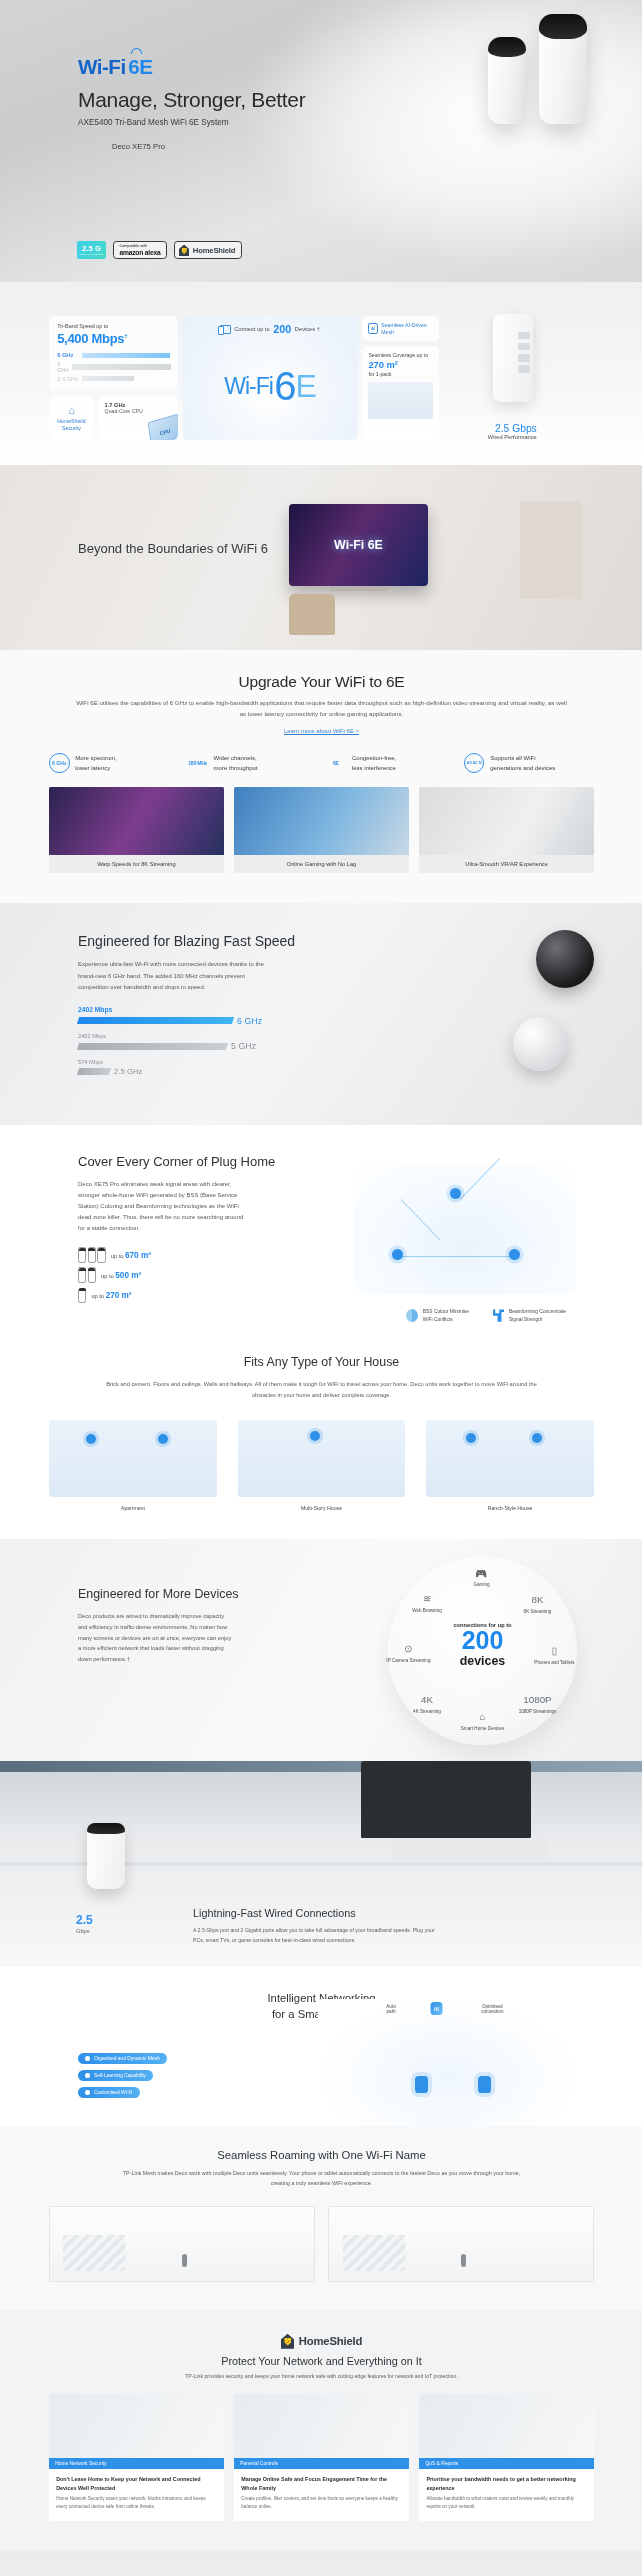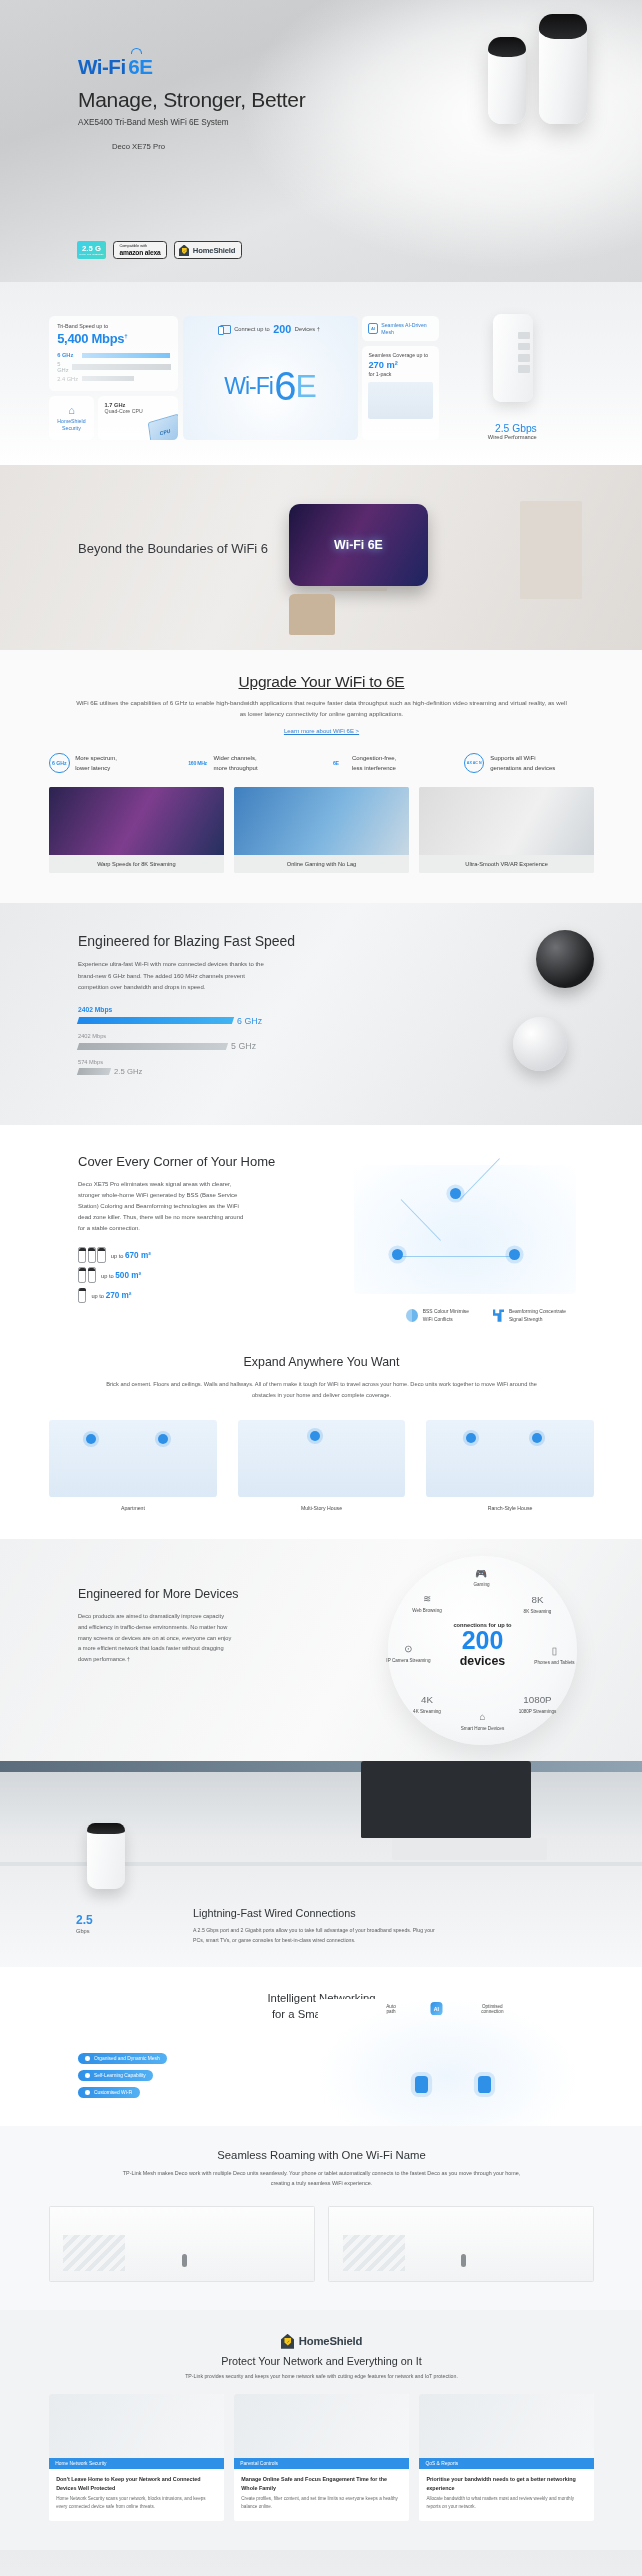--- a/index.html
+++ b/index.html
@@ -7,21 +7,21 @@
     width: 643px;
     font-family: "Liberation Sans", sans-serif;
     background: #fff;
     color: #222;
     -webkit-font-smoothing: antialiased;
   }
   .page { width: 643px; position: relative; }
 
   
   section { position: relative; overflow: hidden; width: 643px; }
-  .sec-title { font-size: 15.5px; font-weight: 400; color: #2b2b2b; letter-spacing: -0.2px; text-decoration: underline; }
+  .sec-title { font-size: 15.5px; font-weight: 400; color: #2b2b2b; letter-spacing: -0.2px; }
   .sec-sub { font-size: 6.2px; color: #5d5d5d; line-height: 1.75; }
   .center { text-align: center; }
 
   
   .hero {
     height: 282px;
     background:
       radial-gradient(ellipse 361px 216px at 78% 40%, #ffffff 0%, rgba(255,255,255,.6) 40%, rgba(255,255,255,0) 72%),
       linear-gradient(160deg,#d2d4d6 0%, #c9cbcd 28%, #e4e5e6 62%, #d7d9da 100%);
   }
@@ -124,21 +124,21 @@
   .spec-d { position:relative; background:none; padding:0; display:flex; flex-direction:column; justify-content:flex-end; align-items:flex-end; }
   .spec-d .unit { position:absolute; top:-2.1px; right:4.1px; width:40px; height:88px; background: linear-gradient(100deg,#ffffff,#eceef0); border-radius:8.2px; box-shadow:0 5.2px 13.4px rgba(0,0,0,.12); }
   .spec-d .ports { position:absolute; top:15.5px; right:7.2px; display:flex; flex-direction:column; gap:3.6px; }
   .spec-d .ports i { display:block; width:11.3px; height:7.7px; background:#d9dcdf; border-radius:1px; }
   .spec-d .g1 { font-size:10.3px; font-weight:400; color:#1e88ec; }
   .spec-d .g2 { font-size:5.7px; color:#4a4a4a; }
 
   
   .beyond { height: 185px; background: linear-gradient(115deg,#e6e3e0 0%,#efedeb 40%,#dedad6 100%); position:relative; }
   .beyond h2 { position:absolute; left:78px; top:75px; font-size:13px; font-weight:400; color:#36393c; line-height:1.35; }
-  .beyond .tv { position:absolute; left:289px; top:39px; width:139px; height:82px; border-radius:11px;
+  .beyond .tv { position:absolute; left:289px; top:39px; width:139px; height:82px; border-radius:4px;
     background: linear-gradient(120deg,#1b1440,#5b2a6e 45%,#1c2460); box-shadow:0 8.2px 15.5px rgba(0,0,0,.25);
     display:flex; align-items:center; justify-content:center; }
   .beyond .tv span { color:#fff; font-size:12.4px; font-weight:700; text-shadow:0 0 8.2px rgba(120,200,255,.85); }
   .beyond .stand { position:absolute; left:330px; top:122px; width:57px; height:4.1px; background:#b9b3ac; border-radius:1px; }
   .beyond .shelf { position:absolute; right:61px; top:36px; width:62px; height:98px; background:#ded8d1; border-radius:1.5px; }
   .beyond .chair { position:absolute; left:289px; top:129px; width:46px; height:41px; background:#c8b49a; border-radius:5.2px 5.2px 2.1px 2.1px; }
 
   
   .upgrade { background:#fafafa; padding: 23px 49px 30px; }
   .upg-copy { max-width: 495px; margin: 0 auto; }
@@ -487,21 +487,21 @@
           </div>
       </div>
     </div>
     <div class="blaz-units">
       <div class="u1"></div>
       <div class="u2"></div>
     </div>
   </section>
 
   <section class="coverage">
-    <h2>Cover Every Corner of Your Home</h2>
+    <h2>Cover Every Corner of Plug Home</h2>
     <p>Deco XE75 Pro eliminates weak signal areas with clearer, stronger whole-home WiFi generated by BSS (Base Service Station) Coloring and Beamforming technologies as the WiFi dead zone killer. Thus, there will be no more searching around for a stable connection.</p>
     <div class="packs">
       <div class="pack">
         <span class="units">
             <i></i>
             <i></i>
             <i></i>
           </span>
         <span class="txt"><span>up to</span> <b>670 m²</b></span>
       </div>
@@ -535,21 +535,21 @@
         <span class="tx"><span>BSS Colour Minimise</span><br><span>WiFi Conflicts</span></span>
       </div>
       <div class="it">
         <i class="sw2"></i>
         <span class="tx"><span>Beamforming Concentrate</span><br><span>Signal Strength</span></span>
       </div>
     </div>
   </section>
 
   <section class="fits center">
-    <h2>Expand Anywhere You Want</h2>
+    <h2>Fits Any Type of Your House</h2>
     <p class="lead">Brick and cement. Floors and ceilings. Walls and hallways. All of them make it tough for WiFi to travel across your home. Deco units work together to move WiFi around the obstacles in your home and deliver complete coverage.</p>
     <div class="houses">
       <div class="house">
         <div class="plan">
           <i class="dot" style="left:37px;top:14.4px"></i>
             <i class="dot" style="left:109px;top:14.4px"></i>
         </div>
         <div class="cap">Apartment</div>
       </div>
       <div class="house">

